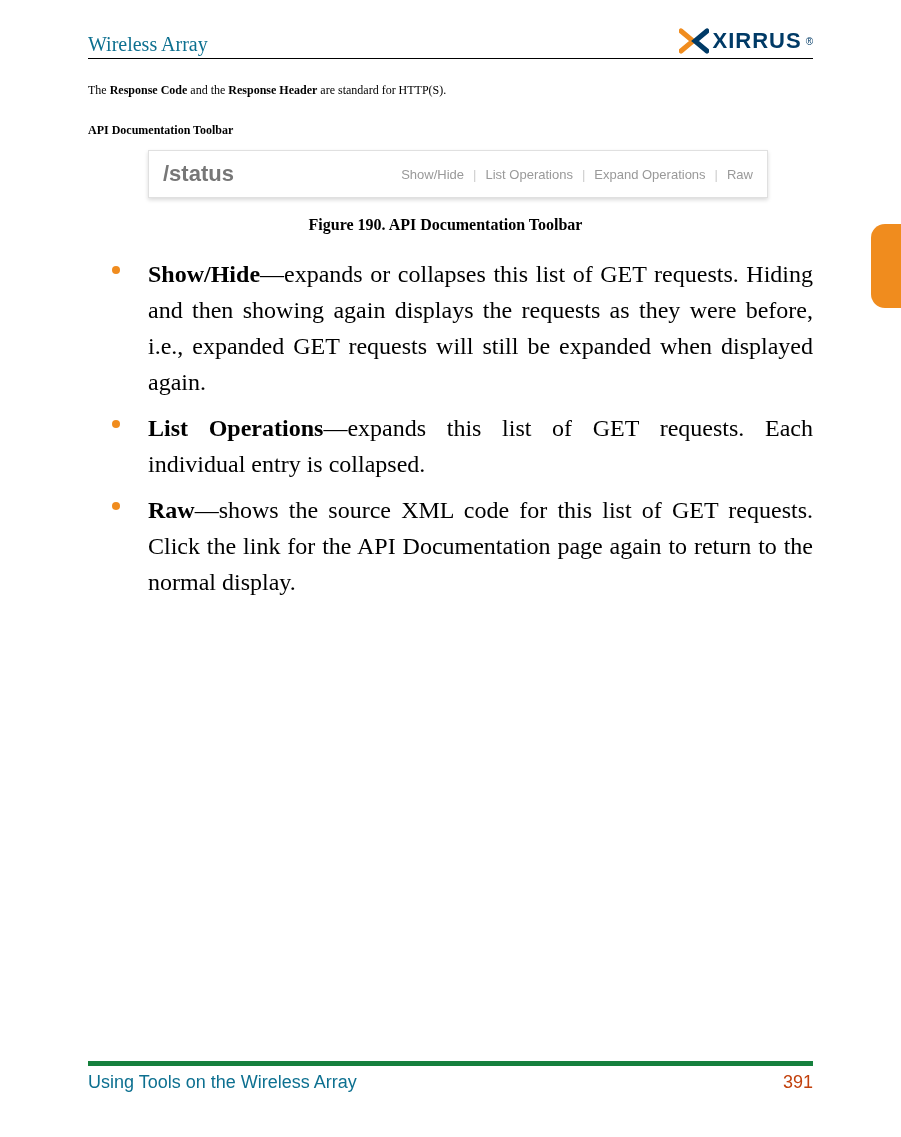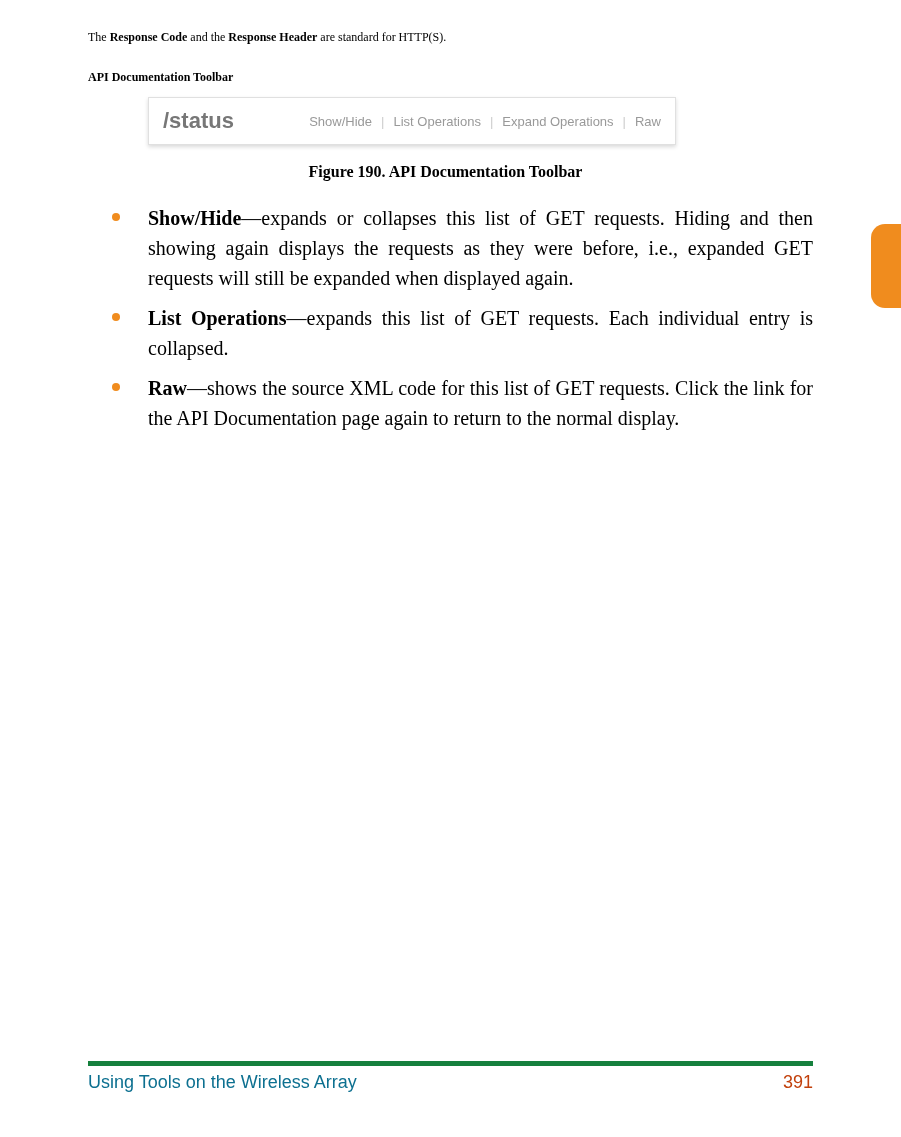--- a/index.html
+++ b/index.html
@@ -68,21 +68,21 @@
     .section-heading {
       font-size: 12px;
       font-weight: bold;
       margin-bottom: 12px;
     }
     .figure-wrapper {
       margin-left: 60px;
       margin-bottom: 10px;
     }
     .toolbar-image {
-      width: 528px;
+      width: 620px;
       height: 48px;
       background: #ffffff;
       border: 1px solid #e0e0e0;
       box-shadow: 0 2px 4px rgba(0,0,0,0.15);
       display: flex;
       align-items: center;
       position: relative;
       padding-left: 14px;
     }
     .toolbar-path {
@@ -118,21 +118,21 @@
       margin-bottom: 14px;
       text-align: justify;
     }
     .bullet-list {
       list-style: none;
       padding-left: 24px;
     }
     .bullet-list li {
       position: relative;
       padding-left: 36px;
-      font-size: 20px;
+      font-size: 24px;
       line-height: 1.5;
       margin-bottom: 10px;
       text-align: justify;
     }
     .bullet-list li::before {
       content: "";
       position: absolute;
       left: 0;
       top: 10px;
       width: 8px;
@@ -169,20 +169,33 @@
     }
     .footer-right {
       font-size: 18px;
       color: #c2410c;
     }
   </style>
 </head>
 <body>
 
 <div class="page">
+  <div class="header">
+    <div class="header-title">Wireless Array</div>
+    <div class="logo">
+      <div class="logo-icon">
+        <svg width="30" height="26" viewBox="0 0 30 26">
+          <path d="M 2 3 L 14 13 L 2 23" stroke="#f08c1e" stroke-width="5" fill="none" stroke-linecap="round"></path>
+          <path d="M 28 3 L 16 13 L 28 23" stroke="#003a66" stroke-width="5" fill="none" stroke-linecap="round"></path>
+        </svg>
+      </div>
+      <span class="logo-text">XIRRUS</span>
+      <span class="logo-reg">®</span>
+    </div>
+  </div>
 
   <p class="intro-line">
     <span>The </span><b>Response Code</b><span> and the </span><b>Response Header</b><span> are standard for HTTP(S).</span>
   </p>
 
   <h3 class="section-heading">API Documentation Toolbar</h3>
 
   <div class="figure-wrapper">
     <div class="toolbar-image">
       <span class="toolbar-path">/status</span>

